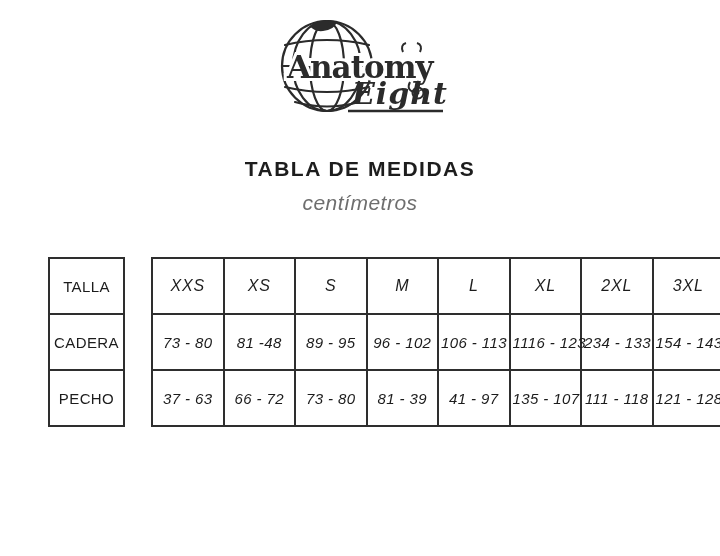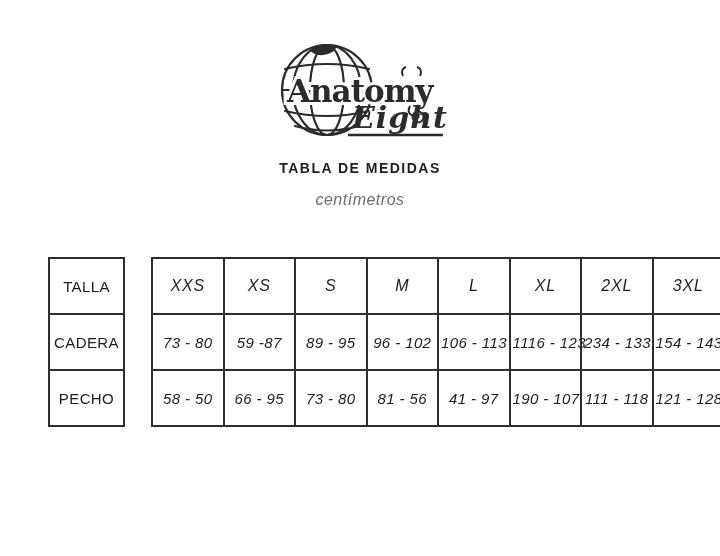--- a/index.html
+++ b/index.html
@@ -3,39 +3,39 @@
 <meta charset="utf-8">
 <style>
   * { margin:0; padding:0; box-sizing:border-box; }
   html,body { background:#fff; }
   .page {
     position:relative; width:720px; height:556px; background:#ffffff;
     font-family:"Liberation Sans", sans-serif; overflow:hidden; margin:0 auto;
   }
 
   
-  .logo-wrap { position:absolute; left:260px; top:36px; width:220px; height:108px; }
+  .logo-wrap { position:absolute; left:260px; top:12px; width:220px; height:108px; }
   .logo-wrap svg { width:100%; height:100%; }
   .brand-word {
     font-family:"DejaVu Serif", serif; font-weight:bold; font-size:31px;
     fill:#2b2b2b; stroke:#ffffff; stroke-width:6px; paint-order:stroke;
     letter-spacing:-1px;
   }
   .brand-script {
     font-family:"DejaVu Serif", serif; font-style:italic; font-weight:bold;
     font-size:30px; fill:#2b2b2b; letter-spacing:1px;
   }
 
   
   .titles { position:absolute; top:157px; left:0; width:720px; text-align:center; color:#1d1d1d; }
   .title-line {
-    font-size:14px; font-weight:700; letter-spacing:1.5px; line-height:23px;
+    font-size:21px; font-weight:700; letter-spacing:1.5px; line-height:23px;
   }
   .subtitle {
-    margin-top:11px; font-size:16px; font-style:italic; color:#6e6e6e;
+    margin-top:11px; font-size:21px; font-style:italic; color:#6e6e6e;
     letter-spacing:0.5px; font-weight:400;
   }
 
   
   .tables { position:absolute; left:48px; top:257px; display:flex; align-items:flex-start;gap:19px; }
   table.size-table { border-collapse:collapse; table-layout:fixed; background:#fff; }
   table.size-table td {
     border:2px solid #2e2e2e; background:#ffffff; text-align:center;
     vertical-align:middle; height:56px; padding:0 2px;
     font-size:15px; color:#1c1c1c; letter-spacing:0.4px; white-space:nowrap;
@@ -104,35 +104,35 @@
             <td>XS</td>
             <td>S</td>
             <td>M</td>
             <td>L</td>
             <td>XL</td>
             <td>2XL</td>
             <td>3XL</td>
           </tr>
           <tr>
             <td>73 - 80</td>
-            <td>59 -87</td>
+            <td>81 -48</td>
             <td>89 - 95</td>
             <td>96 - 102</td>
             <td>106 - 113</td>
             <td>1116 - 123</td>
             <td>234 - 133</td>
             <td>154 - 143</td>
           </tr>
           <tr>
-            <td>58 - 50</td>
-            <td>66 - 95</td>
+            <td>37 - 63</td>
+            <td>66 - 72</td>
             <td>73 - 80</td>
-            <td>81 - 56</td>
+            <td>81 - 39</td>
             <td>41 - 97</td>
-            <td>190 - 107</td>
+            <td>135 - 107</td>
             <td>111 - 118</td>
             <td>121 - 128</td>
           </tr>
         </tbody>
     </table>
   </div>
 
 </div>
 
 </body></html>

